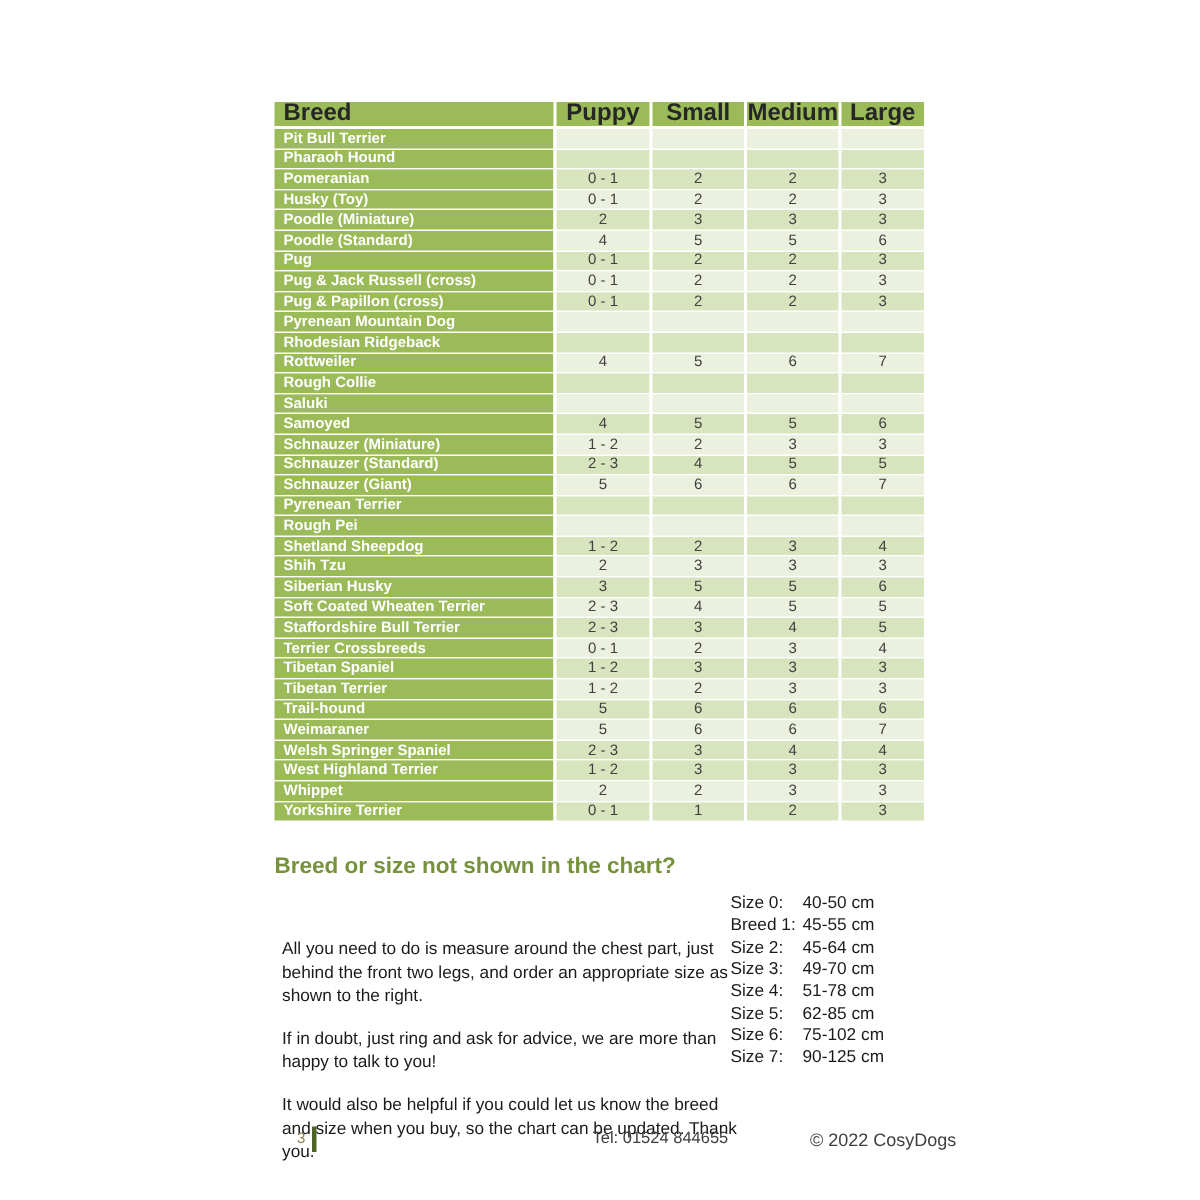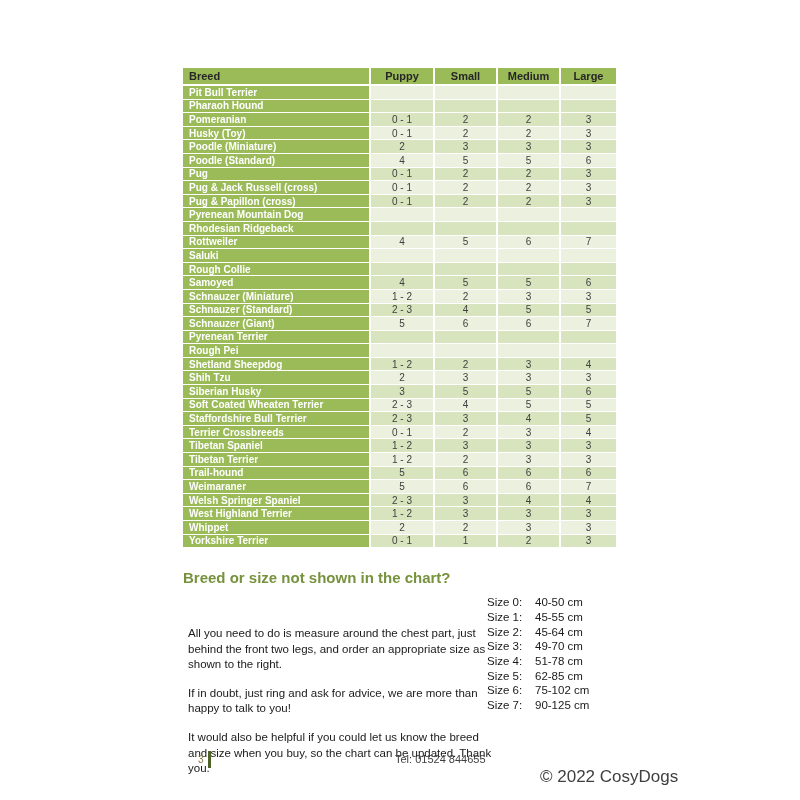--- a/index.html
+++ b/index.html
@@ -6,21 +6,21 @@
   html, body { width: 800px; height: 800px; background: #ffffff; }
   body { font-family: "Liberation Sans", sans-serif; color: #262626; }
   .page { position: relative; width: 800px; height: 800px; background: #ffffff; overflow: hidden; }
 
   
   .size-table { position: absolute; left: 183px; top: 68px; width: 433px; }
   .t-row { display: grid; grid-template-columns: 186px 64px 63px 63px 57px; height: 13.6px; }
   .t-row.t-header { height: 18px; background: #9BBB59; border-bottom: 2px solid #ffffff; }
   .t-header .cell {
     display: flex; align-items: center; justify-content: center;
-    font-size: 11px; font-weight: bold; color: #262626;
+    font-size: 16px; font-weight: bold; color: #262626;
     border-left: 2px solid #ffffff;
   }
   .t-header .cell.first { justify-content: flex-start; padding-left: 6px; border-left: none; }
   .t-row .cell { overflow: hidden; white-space: nowrap; }
   .t-row .breed {
     background: #9BBB59; color: #ffffff; font-weight: bold; font-size: 10px;
     display: flex; align-items: center; padding-left: 6px;
     border-bottom: 1px solid #ffffff;
   }
   .t-row .val {
@@ -40,21 +40,21 @@
   .paragraphs p { font-size: 11.5px; line-height: 15.6px; color: #1a1a1a; margin-bottom: 13px; }
   .sizes-list { position: absolute; left: 487px; top: 595px; width: 130px; }
   .size-line { display: flex; font-size: 11.5px; color: #1a1a1a; height: 14.7px; align-items: center; }
   .size-line .lbl { width: 48px; }
   .size-line .rng { }
 
   
   .footer-pagenum { position: absolute; left: 198px; top: 754px; font-size: 10px; color: #8C7D4E; }
   .footer-bar { position: absolute; left: 208px; top: 751px; width: 3px; height: 17px; background: #4F6228; }
   .footer-tel { position: absolute; left: 395px; top: 753px; font-size: 11px; color: #3f3f3f; }
-  .footer-copy { position: absolute; left: 540px; top: 753px; font-size: 17px; color: #3f3f3f; margin-top: 14px; }
+  .footer-copy { position: absolute; left: 540px; top: 753px; font-size: 12px; color: #3f3f3f; }
 </style>
 </head>
 <body>
 
 <div class="page">
 
   <div class="size-table">
     <div class="t-row t-header">
         <div class="cell first">Breed</div>
         <div class="cell">Puppy</div>
@@ -140,29 +140,29 @@
           <div class="cell val"></div>
           <div class="cell val"></div>
         </div>
         <div class="t-row even">
           <div class="cell breed">Rottweiler</div>
           <div class="cell val">4</div>
           <div class="cell val">5</div>
           <div class="cell val">6</div>
           <div class="cell val">7</div>
         </div>
+        <div class="t-row odd">
+          <div class="cell breed">Rough Collie</div>
+          <div class="cell val"></div>
+          <div class="cell val"></div>
+          <div class="cell val"></div>
+          <div class="cell val"></div>
+        </div>
         <div class="t-row even">
           <div class="cell breed">Saluki</div>
-          <div class="cell val"></div>
-          <div class="cell val"></div>
-          <div class="cell val"></div>
-          <div class="cell val"></div>
-        </div>
-        <div class="t-row odd">
-          <div class="cell breed">Rough Collie</div>
           <div class="cell val"></div>
           <div class="cell val"></div>
           <div class="cell val"></div>
           <div class="cell val"></div>
         </div>
         <div class="t-row odd">
           <div class="cell breed">Samoyed</div>
           <div class="cell val">4</div>
           <div class="cell val">5</div>
           <div class="cell val">5</div>
@@ -311,21 +311,21 @@
       <p>If in doubt, just ring and ask for advice, we are more than happy to talk to you!</p>
       <p>It would also be helpful if you could let us know the breed and size when you buy, so the chart can be updated. Thank you.</p>
     </div>
 
   <div class="sizes-list">
       <div class="size-line">
         <span class="lbl">Size 0:</span>
         <span class="rng">40-50 cm</span>
       </div>
       <div class="size-line">
-        <span class="lbl">Size 1:</span>
+        <span class="lbl">Breed 1:</span>
         <span class="rng">45-55 cm</span>
       </div>
       <div class="size-line">
         <span class="lbl">Size 2:</span>
         <span class="rng">45-64 cm</span>
       </div>
       <div class="size-line">
         <span class="lbl">Size 3:</span>
         <span class="rng">49-70 cm</span>
       </div>

